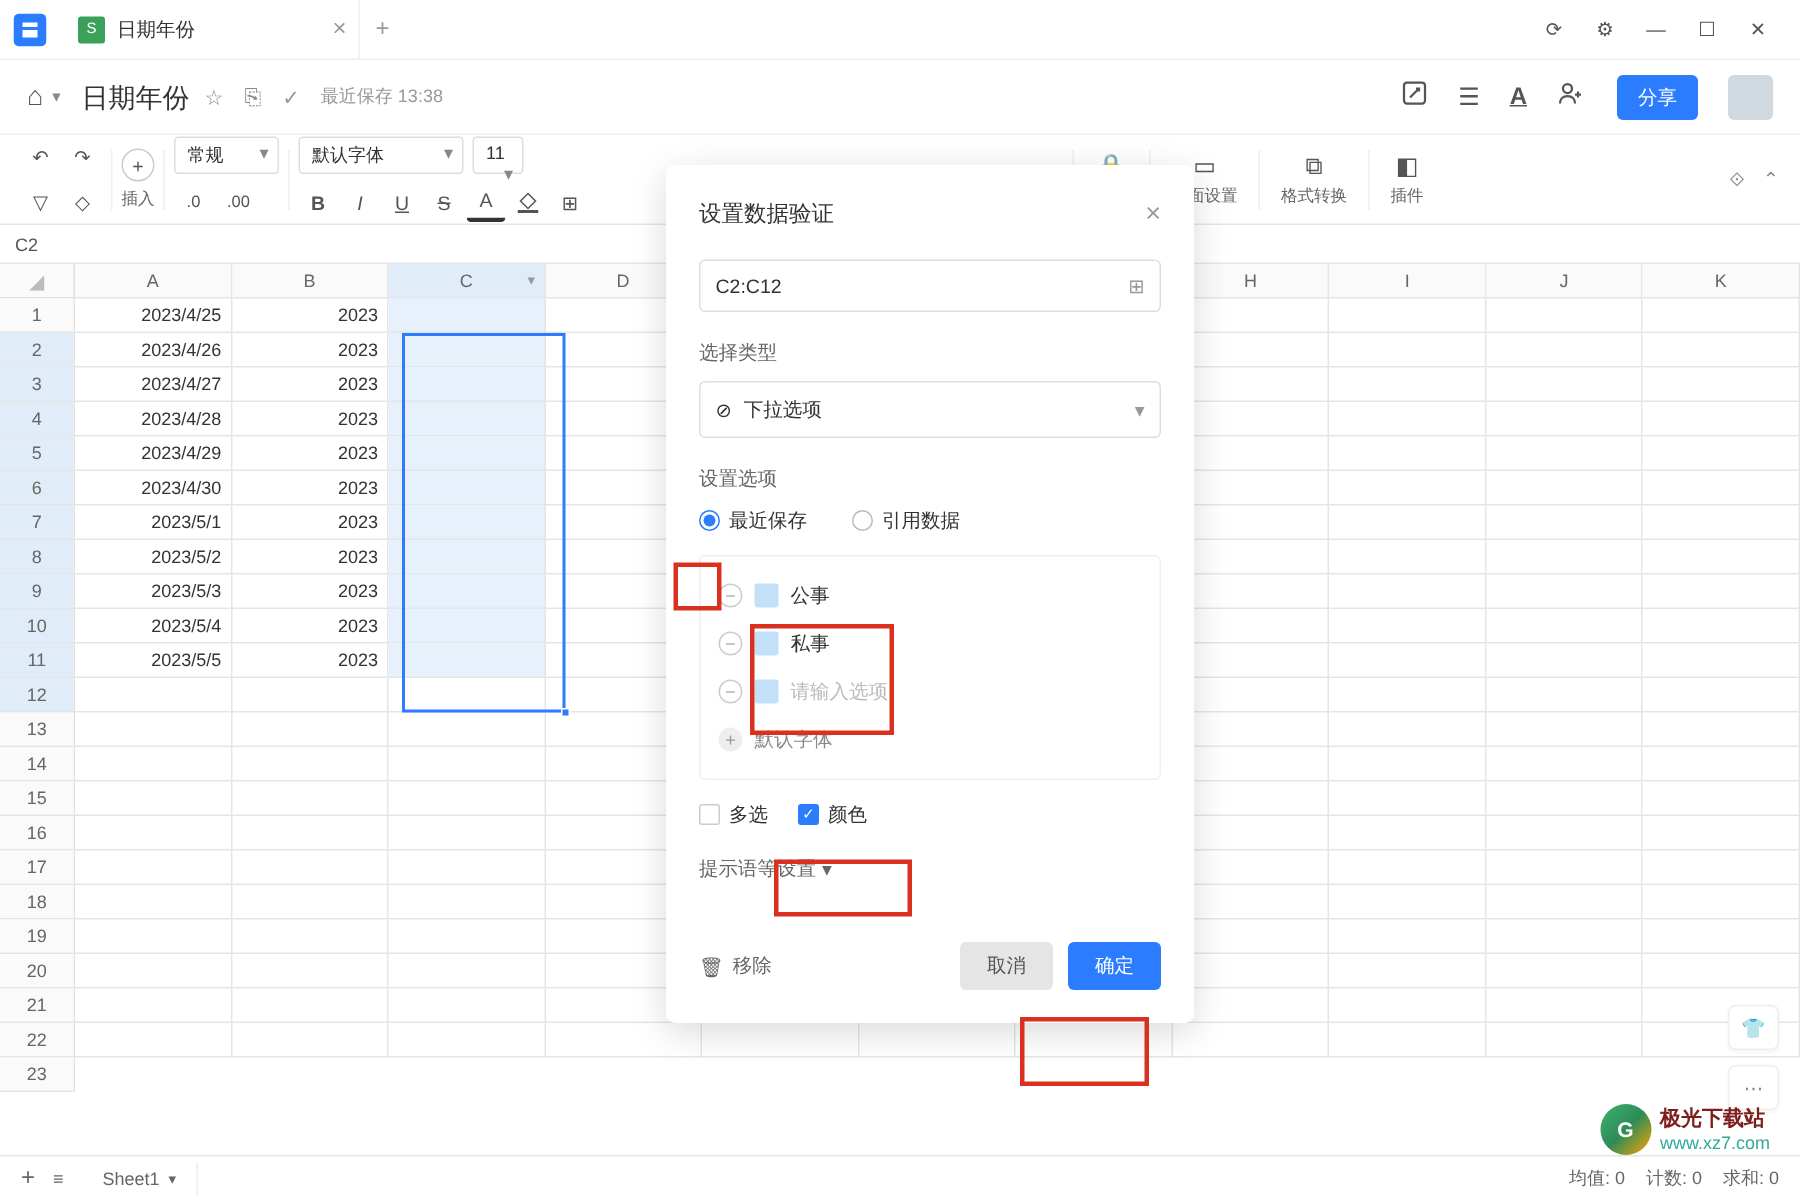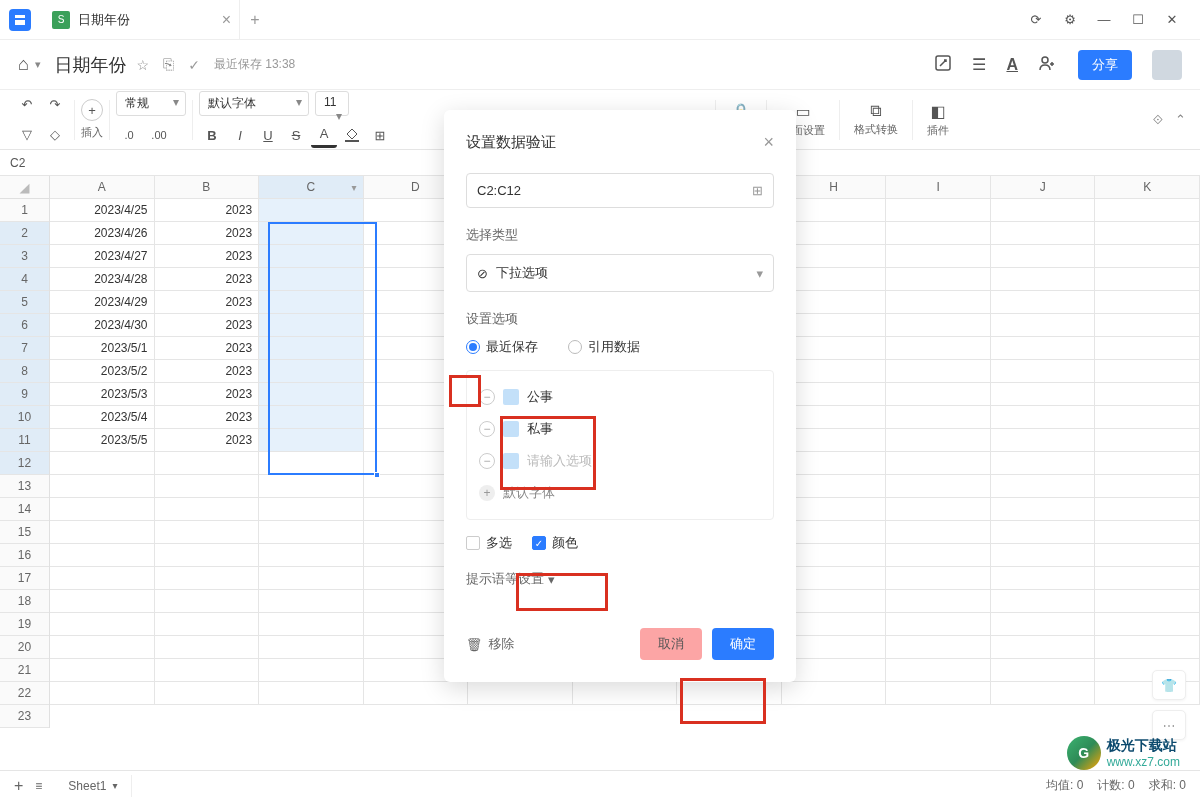--- a/index.html
+++ b/index.html
@@ -85,21 +85,21 @@
 .opt-plus { width: 16px; height: 16px; background: #eee; border-radius: 50%; display: flex; align-items: center; justify-content: center; color: #999; font-size: 12px; }
 .check-row { display: flex; gap: 20px; margin-bottom: 18px; }
 .check-opt { display: flex; align-items: center; gap: 6px; font-size: 13px; }
 .checkbox { width: 14px; height: 14px; border: 1px solid #ccc; border-radius: 2px; }
 .checkbox.checked { background: #2b7cff; border-color: #2b7cff; display: flex; align-items: center; justify-content: center; color: #fff; font-size: 10px; }
 .dlg-link { font-size: 13px; color: #666; display: flex; align-items: center; gap: 4px; margin-bottom: 40px; }
 .dlg-footer { display: flex; justify-content: space-between; align-items: center; }
 .dlg-remove { display: flex; align-items: center; gap: 6px; color: #666; font-size: 13px; }
 .dlg-btns { display: flex; gap: 10px; }
 .btn { padding: 7px 18px; border-radius: 4px; font-size: 13px; border: none; cursor: pointer; }
-.btn-cancel { background: #fca5a5; color: #555; }
+.btn-cancel { background: #e5e5e5; color: #555; }
 .btn-confirm { background: #2b7cff; color: #fff; }
 
 .highlight-box { position: absolute; border: 3px solid #d93020; pointer-events: none; z-index: 200; }
 
 
 .statusbar { position: absolute; bottom: 0; left: 0; right: 0; height: 30px; border-top: 1px solid #e5e5e5; display: flex; align-items: center; padding: 0 14px; font-size: 12px; color: #666; background: #fff; }
 .sheet-tab { padding: 4px 14px; border-right: 1px solid #eee; display: flex; align-items: center; gap: 6px; }
 .status-right { margin-left: auto; display: flex; gap: 14px; }
 .watermark { position: absolute; right: 20px; bottom: 30px; font-size: 14px; color: #888; display: flex; align-items: center; gap: 6px; pointer-events: none; }
 .wm-logo { width: 34px; height: 34px; border-radius: 50%; background: linear-gradient(135deg, #3cb371, #2e8b57, #ffa500); display: flex; align-items: center; justify-content: center; color: #fff; font-weight: bold; }
@@ -662,16 +662,16 @@
   <div class="status-right">
     <span>均值: 0</span>
     <span>计数: 0</span>
     <span>求和: 0</span>
   </div>
 </div>
 
 <div class="watermark">
   <div class="wm-logo">G</div>
   <div>
-    <div style="font-weight:bold;color:#0c4a6e;">极光下载站</div>
+    <div style="font-weight:bold;color:#7f1d1d;">极光下载站</div>
     <div style="color:#3a9;font-size:12px;">www.xz7.com</div>
   </div>
 </div>
 
 </body></html>

